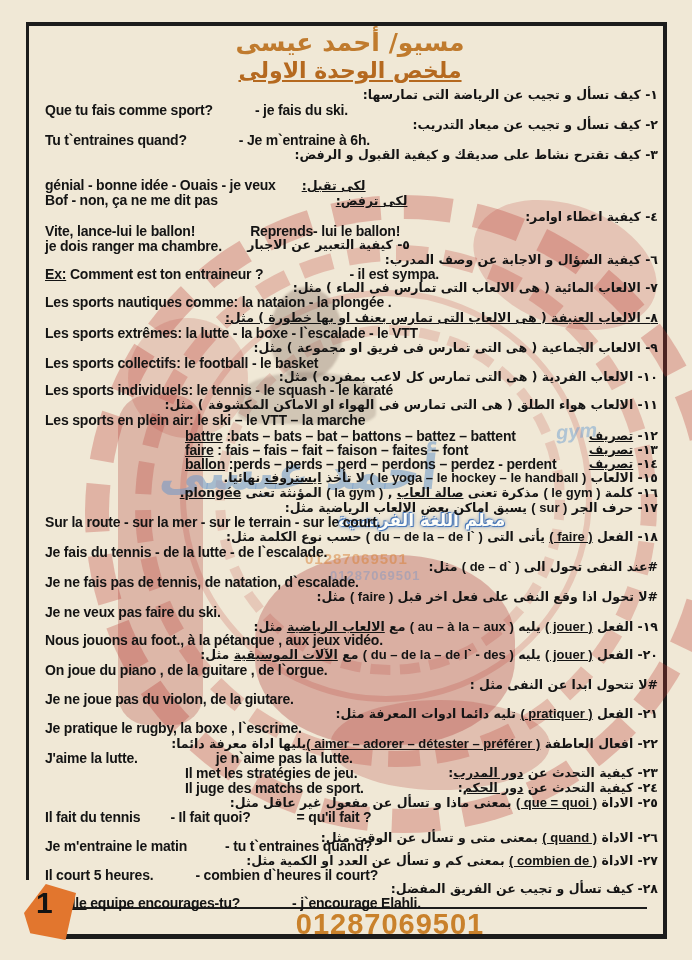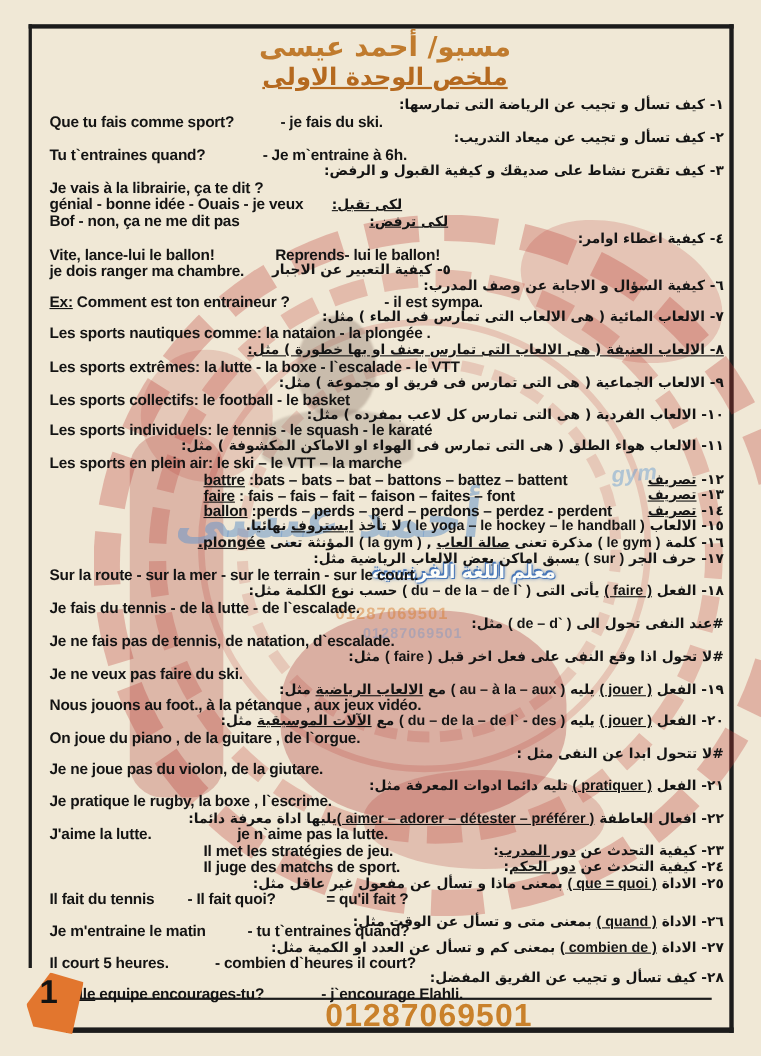--- a/index.html
+++ b/index.html
@@ -108,21 +108,20 @@
     <div class="title-1" style="color: rgb(192, 123, 46);">مسيو/ أحمد عيسى</div>
     <div class="title-2" style="color: rgb(181, 105, 31);">ملخص الوحدة الاولى</div>
   </div>
 
   <div id="content">
       <div class="line ar" style="top: 88px;"><span>١- كيف تسأل  و تجيب عن الرياضة التى تمارسها:</span></div>
       <div class="line fr" style="top: 103px;"><span>Que tu fais comme sport?</span><span class="gap" style="width: 42px;"></span><span>- je fais du ski.</span></div>
       <div class="line ar" style="top: 118px;"><span>٢- كيف تسأل و تجيب عن ميعاد التدريب:</span></div>
       <div class="line fr" style="top: 133px;"><span>Tu t`entraines quand?</span><span class="gap" style="width: 52px;"></span><span>- Je m`entraine à 6h.</span></div>
       <div class="line ar" style="top: 148px;"><span>٣- كيف تقترح نشاط على صديقك و كيفية القبول و  الرفض:</span></div>
-      <div class="line fr" style="top: 163px;"><span>Je vais à la librairie, ça te dit ?</span></div>
       <div class="line fr" style="top: 178px;"><span>génial - bonne idée - Ouais - je veux</span><span class="gap" style="width: 26px;"></span><span class="u arseg">لكى تقبل:</span></div>
       <div class="line fr" style="top: 193px;"><span>Bof - non, ça ne me dit pas</span><span class="gap" style="width: 118px;"></span><span class="u arseg">لكى ترفض:</span></div>
       <div class="line ar" style="top: 210px;"><span>٤- كيفية اعطاء اوامر:</span></div>
       <div class="line fr" style="top: 224px;"><span>Vite, lance-lui le ballon!</span><span class="gap" style="width: 55px;"></span><span>Reprends- lui le ballon!</span></div>
       <div class="line fr" style="top: 239px;"><span>je dois ranger ma chambre.</span></div>
       <div class="line arm" style="top: 238px; right: 282px;"><span>٥- كيفية التعبير  عن الاجبار</span></div>
       <div class="line ar" style="top: 253px;"><span>٦- كيفية السؤال  و الاجابة عن وصف المدرب:</span></div>
       <div class="line fr" style="top: 267px;"><span class="u">Ex:</span><span> Comment est ton entraineur ?</span><span class="gap" style="width: 86px;"></span><span>- il est sympa.</span></div>
       <div class="line ar" style="top: 281px;"><span>٧- الالعاب المائية ( هى الالعاب التى تمارس فى الماء ) مثل:</span></div>
       <div class="line fr" style="top: 295px;"><span>Les sports nautiques comme: la nataion - la plongée .</span></div>

